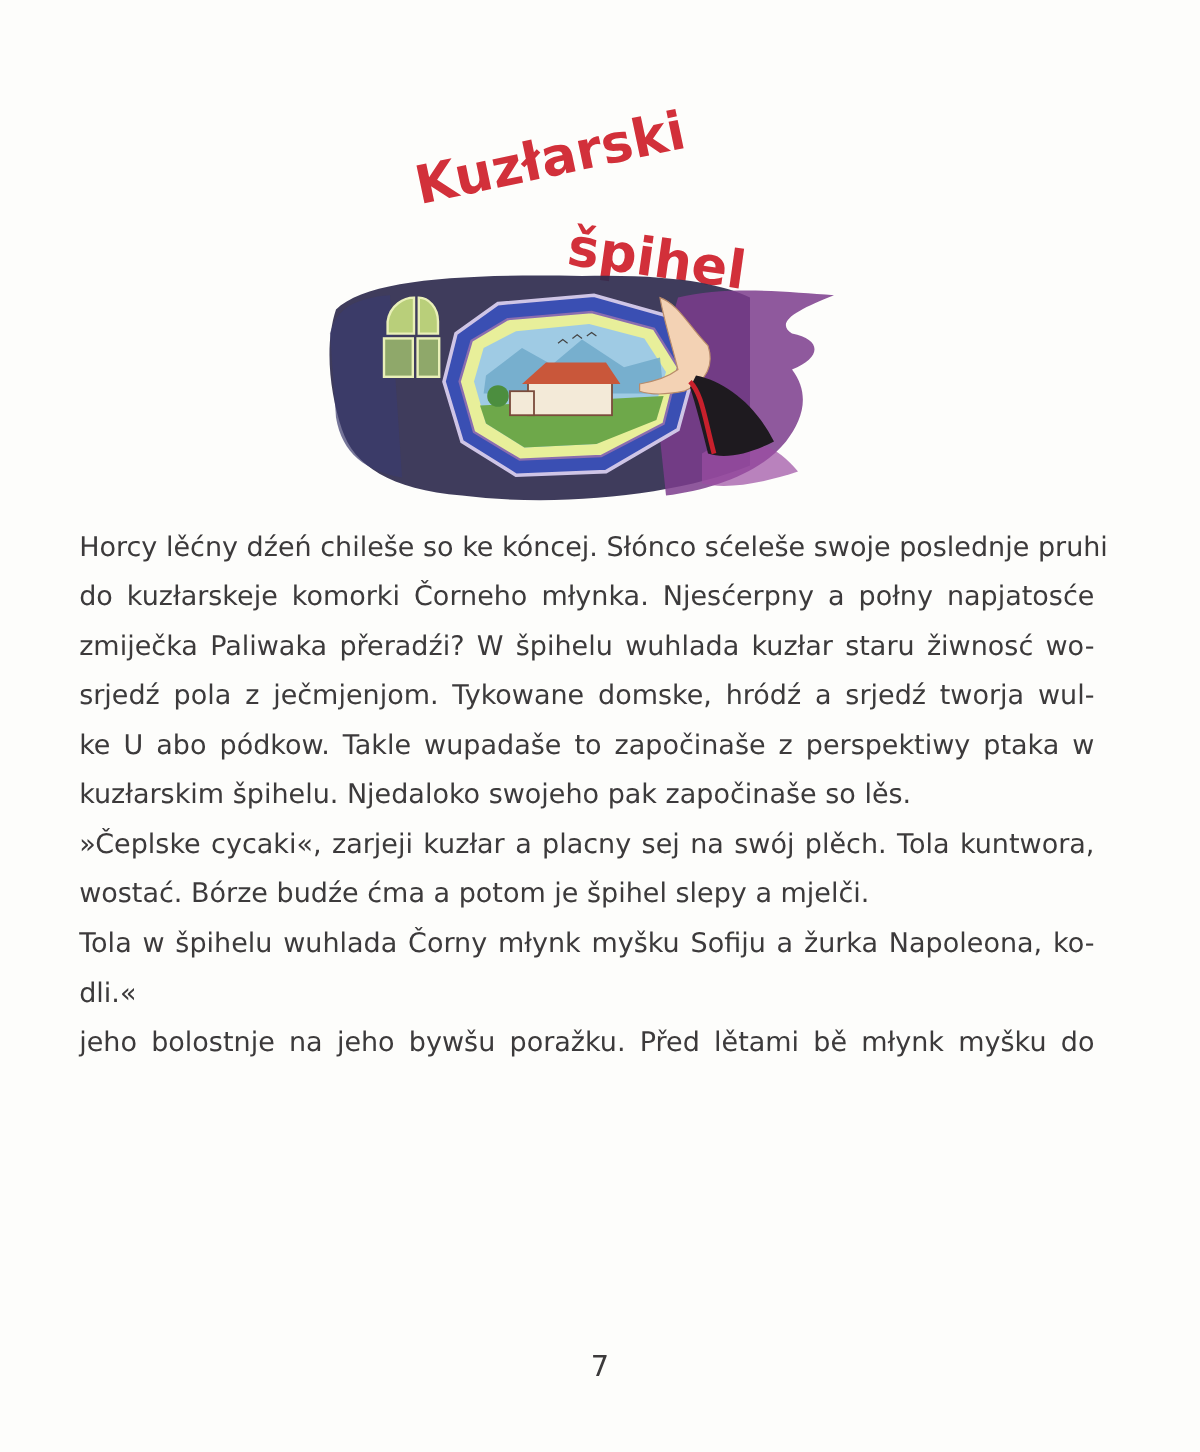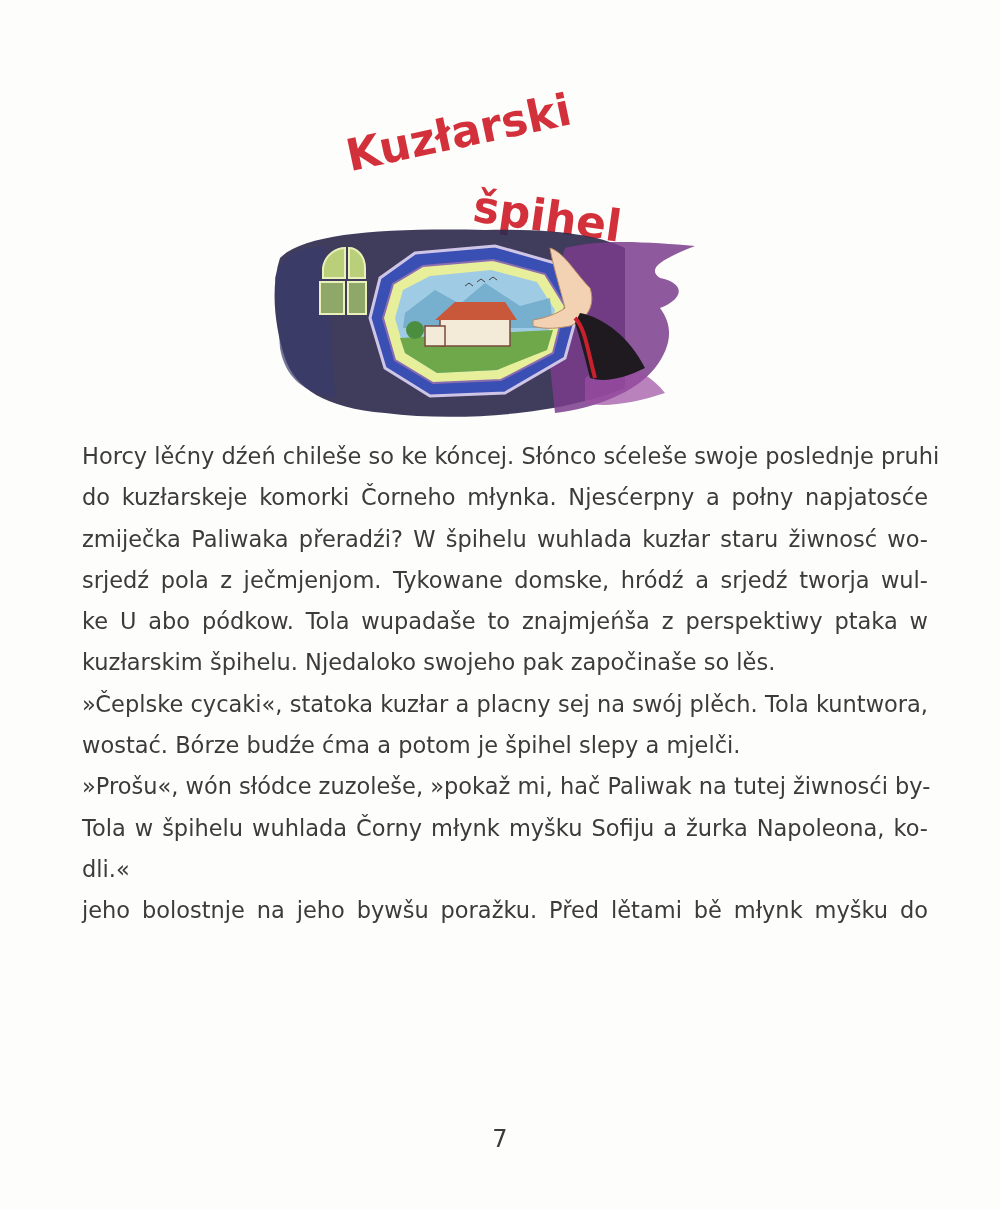--- a/index.html
+++ b/index.html
@@ -27,21 +27,20 @@
     transform:rotate(8deg); transform-origin:left bottom;
     white-space:nowrap;
   }
   .illustration {
     position:absolute; left:265px; top:218px; width:450px; height:210px;
   }
   .body-text {
     position:absolute; left:66px; top:436px; width:846px;
     font-size:22.5px; line-height:41.3px;
     text-align:justify;
-    margin-left:16px;
   }
   .body-text .ln {
     display:block; white-space:nowrap;
     text-align:justify; text-align-last:justify;
     height:41.3px;
   }
   .body-text .ln.last { text-align-last:left; }
   .page-number {
     position:absolute; left:0; width:1000px; top:1125px;
     text-align:center; font-size:24px; color:#3c3a3b;
@@ -93,24 +92,23 @@
       <path d="M315 95 C340 100, 365 120, 380 150 C360 160, 340 165, 325 160 C320 140, 315 120, 310 105 Z" fill="#1e1a1f"></path>
       <path d="M310 100 C320 110, 322 130, 330 160" stroke="#c8202c" stroke-width="4" fill="none"></path>
     </svg>
   </div>
 
   <div class="body-text">
     <span class="ln">Horcy lěćny dźeń chileše so ke kóncej. Słónco sćeleše swoje poslednje pruhi</span>
     <span class="ln">do kuzłarskeje komorki Čorneho młynka. Njesćerpny a połny napjatosće</span>
     <span class="ln">zmiječka Paliwaka přeradźi? W špihelu wuhlada kuzłar staru žiwnosć wo-</span>
     <span class="ln">srjedź pola z ječmjenjom. Tykowane domske, hródź a srjedź tworja wul-</span>
-    <span class="ln">ke U abo pódkow. Tola wupadaše to znajmjeńša z perspektiwy ptaka w</span>
+    <span class="ln">ke U abo pódkow. Takle wupadaše to započinaše z perspektiwy ptaka w</span>
     <span class="ln last">kuzłarskim špihelu. Njedaloko swojeho pak započinaše so lěs.</span>
-    <span class="ln">»Čeplske cycaki«, statoka kuzłar a placny sej na swój plěch. Tola kuntwora,</span>
+    <span class="ln">»Čeplske cycaki«, zarjeji kuzłar a placny sej na swój plěch. Tola kuntwora,</span>
     <span class="ln last">wostać. Bórze budźe ćma a potom je špihel slepy a mjelči.</span>
-    <span class="ln">»Prošu«, wón słódce zuzoleše, »pokaž mi, hač Paliwak na tutej žiwnosći by-</span>
     <span class="ln">Tola w špihelu wuhlada Čorny młynk myšku Sofiju a žurka Napoleona, ko-</span>
     <span class="ln last">dli.«</span>
     <span class="ln">jeho bolostnje na jeho bywšu poražku. Před lětami bě młynk myšku do</span>
   </div>
 
   <div class="page-number">7</div>
 </div>
 
 </body></html>

